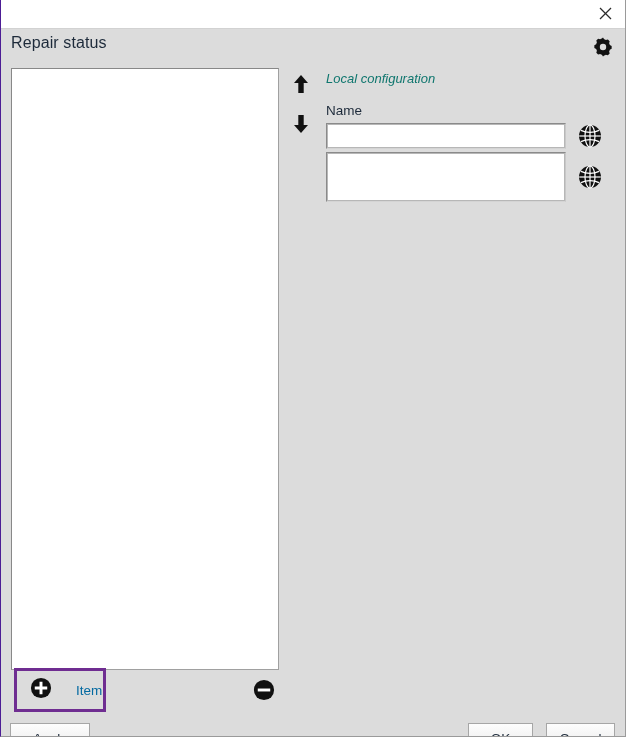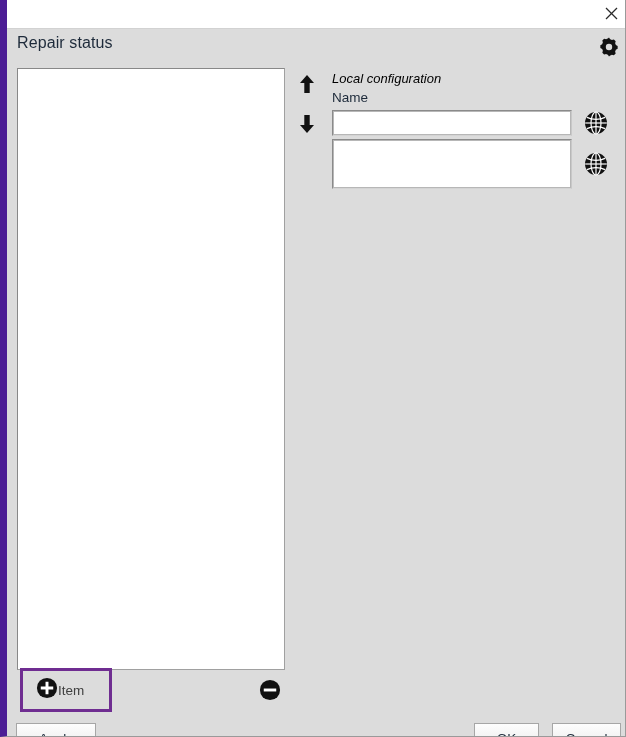--- a/index.html
+++ b/index.html
@@ -17,21 +17,21 @@
   }
 
   
   #window {
     position: absolute;
     left: 0; top: 0;
     width: 626px;
     height: 737px;
     box-sizing: border-box;
     background: #dcdcdc;
-    border-left: 7px solid #4c1d95;
+    border-left: 1px solid #4c1d95;
     border-right: 1px solid #9a9a9a;
     border-bottom: 1px solid #9a9a9a;
     overflow: hidden;
   }
 
   
   #titlebar {
     position: absolute;
     left: 0; top: 0;
     width: 624px;
@@ -119,27 +119,27 @@
   
   #config-panel {
     position: absolute;
     left: 325px;
     top: 42px;
     width: 285px;
   }
   #section-title {
     font-style: italic;
     font-size: 13px;
-    color: #000000;
+    color: #0f766e;
     line-height: 16px;
   }
   .field-label {
     font-size: 13.5px;
     color: #1d2a3a;
-    margin-top: 2px;
+    margin-top: 15px;
     line-height: 18px;
   }
   .field-row {
     display: flex;
     align-items: flex-start;
     margin-top: 3px;
   }
   .text-input {
     box-sizing: border-box;
     width: 240px;
@@ -191,23 +191,23 @@
     top: 642px;
     width: 86px;
     height: 38px;
     display: flex;
     align-items: center;
     padding-left: 13px;
     box-sizing: border-box;
     cursor: default;
   }
   #add-item-label {
-    margin-left: 0;
+    margin-left: 24px;
     font-size: 13.5px;
-    color: #404040;
+    color: #0369a1;
   }
 
   
   #remove-item-btn {
     position: absolute;
     left: 251px;
     top: 649px;
     width: 24px;
     height: 24px;
     display: flex;

